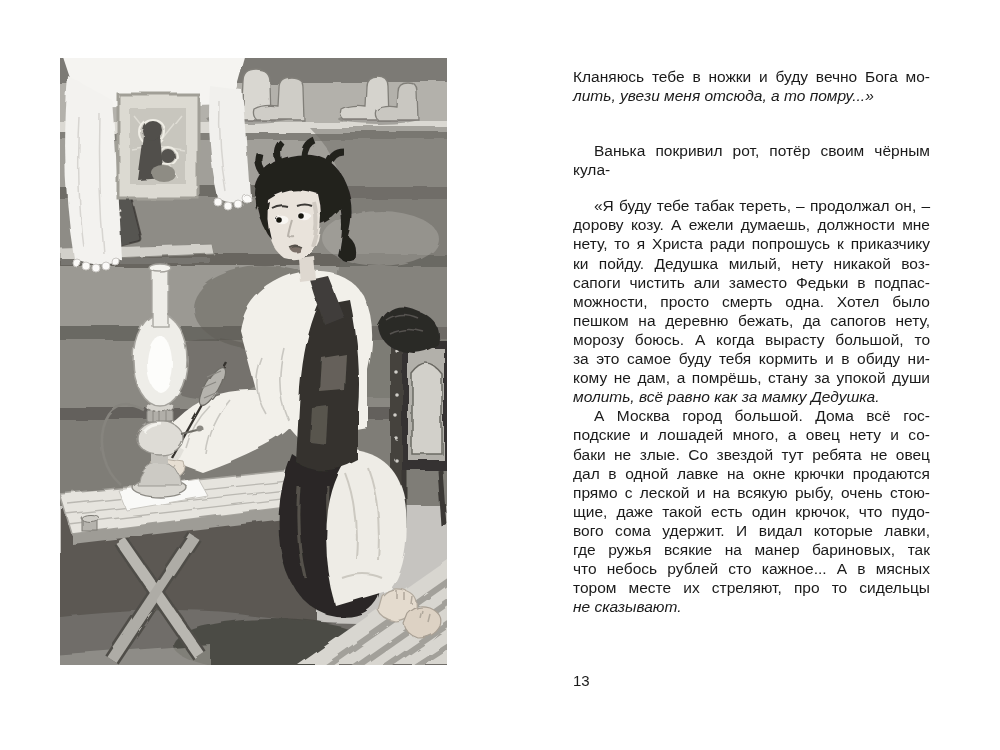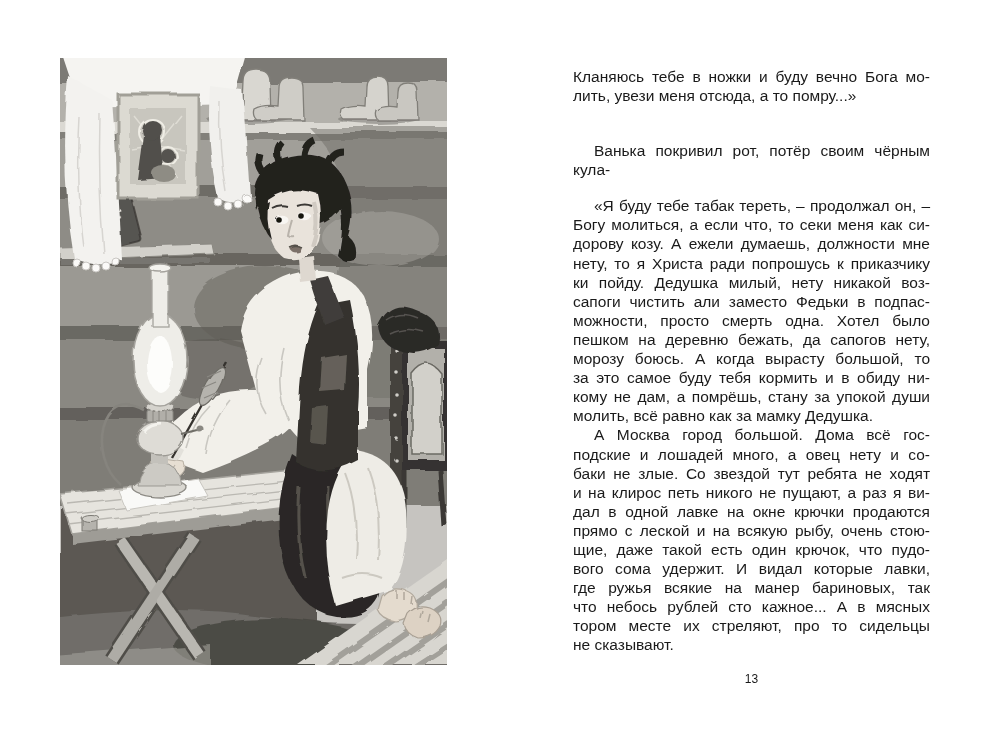--- a/index.html
+++ b/index.html
@@ -4,25 +4,25 @@
 <style>
   html,body{margin:0;padding:0;background:#ffffff;}
   .spread{position:relative;width:1000px;height:750px;background:#ffffff;overflow:hidden;
           font-family:"Liberation Sans","DejaVu Sans",sans-serif;color:#1a1a1a;border-radius:10px;}
   .left-page{position:absolute;left:60px;top:58px;width:387px;height:607px;}
   .left-page svg{display:block;}
   .right-page{position:absolute;left:573px;top:67px;width:357px;}
   .story{font-size:15.5px;}
   .line{height:19.1px;line-height:19.1px;text-align:justify;text-align-last:justify;
         white-space:normal;overflow:visible;}
-  .line.para-end{text-align-last:left;}
+  .line.para-end{text-align-last:left;font-style:italic;}
   .paragraph.indent .line.first{text-indent:21px;}
   .paragraph.gap-before{margin-top:36px;}
-  .pagenum{position:absolute;left:573px;top:672px;width:357px;text-align:center;
-           font-size:12px;color:#1a1a1a;}
+  .pagenum{position:absolute;left:573px;top:672px;width:357px;
+           font-size:15px;color:#1a1a1a;}
 </style>
 </head>
 <body>
 
 <div class="spread">
 
   <div class="left-page">
     <svg viewBox="0 0 387 607" width="387" height="607" xmlns="http://www.w3.org/2000/svg">
       <defs>
         <filter id="wc" x="-8%" y="-8%" width="116%" height="116%">
@@ -217,37 +217,35 @@
     <div class="story">
         <div class="paragraph">
           <div class="line first">Кланяюсь тебе в ножки и буду вечно Бога мо-</div>
           <div class="line para-end">лить, увези меня отсюда, а то помру...»</div>
         </div>
         <div class="paragraph gap-before indent">
           <div class="line first">Ванька покривил рот, потёр своим чёрным кула-</div>
         </div>
         <div class="paragraph gap-before indent">
           <div class="line first">«Я буду тебе табак тереть, – продолжал он, –</div>
-          <div class="line">Богу молиться, а если что, то секи меня как си-</div>
           <div class="line">дорову козу. А ежели думаешь, должности мне</div>
           <div class="line">нету, то я Христа ради попрошусь к приказчику</div>
           <div class="line">ки пойду. Дедушка милый, нету никакой воз-</div>
           <div class="line">сапоги чистить али заместо Федьки в подпас-</div>
           <div class="line">можности, просто смерть одна. Хотел было</div>
           <div class="line">пешком на деревню бежать, да сапогов нету,</div>
           <div class="line">морозу боюсь. А когда вырасту большой, то</div>
           <div class="line">за это самое буду тебя кормить и в обиду ни-</div>
           <div class="line">кому не дам, а помрёшь, стану за упокой души</div>
           <div class="line para-end">молить, всё равно как за мамку Дедушка.</div>
         </div>
         <div class="paragraph indent">
           <div class="line first">А Москва город большой. Дома всё гос-</div>
           <div class="line">подские и лошадей много, а овец нету и со-</div>
-          <div class="line">баки не злые. Со звездой тут ребята не ходят</div>
-          <div class="line">и на клирос петь никого не пущают, а раз я ви-</div>
+          <div class="line">баки не злые. Со звездой тут ребята не овец</div>
           <div class="line">дал в одной лавке на окне крючки продаются</div>
           <div class="line">прямо с леской и на всякую рыбу, очень стою-</div>
           <div class="line">щие, даже такой есть один крючок, что пудо-</div>
           <div class="line">вого сома удержит. И видал которые лавки,</div>
           <div class="line">где ружья всякие на манер бариновых, так</div>
           <div class="line">что небось рублей сто кажное... А в мясных</div>
           <div class="line">тором месте их стреляют, про то сидельцы</div>
           <div class="line para-end">не сказывают.</div>
         </div>
       </div>

